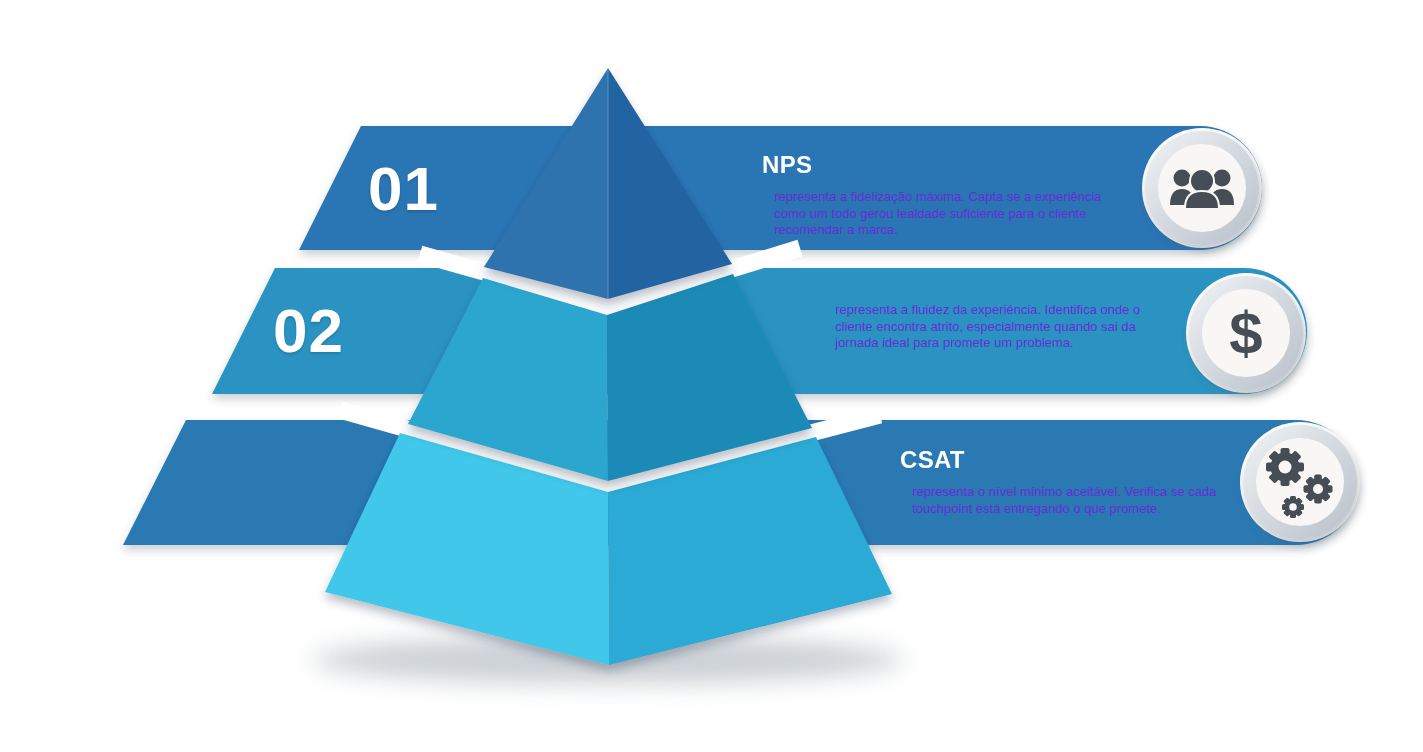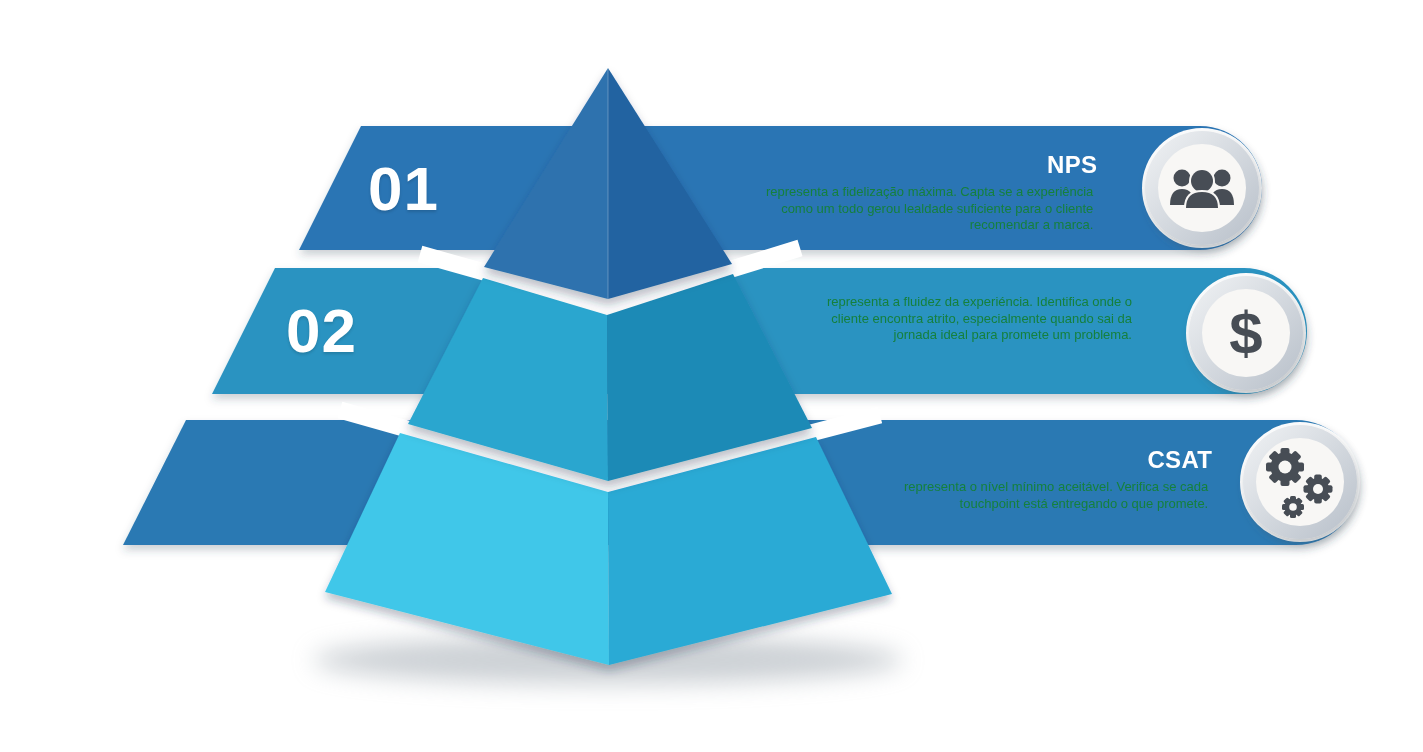--- a/index.html
+++ b/index.html
@@ -13,33 +13,33 @@
   .layer-svg{position:absolute;left:0;top:0;}
   .num{
     position:absolute;
     color:#ffffff;
     font-size:62px;
     font-weight:bold;
     letter-spacing:1px;
     text-shadow:0 2px 3px rgba(0,0,0,0.15);
     line-height:1;
   }
-  .txt-block{position:absolute;color:#ffffff;text-align:right;}
+  .txt-block{position:absolute;color:#ffffff;}
   .txt-block h3{
     margin:0 0 7px 0;
     font-size:24px;
     font-weight:bold;
     letter-spacing:0.3px;
     line-height:1;
   }
   .txt-block p{
-    margin:4px;
+    margin:12px;
     font-size:13px;
     line-height:16.5px;
-    color:#15803d;
+    color:#6d28d9;
     white-space:pre-line;
   }
 </style>
 </head>
 <body>
 
 <div class="canvas">
 
   <svg class="layer-svg" width="1423" height="752" viewBox="0 0 1423 752">
     <defs>
@@ -139,21 +139,21 @@
           <rect x="-11" y="-3" width="22" height="6" rx="1.5" transform="rotate(90)"></rect>
           <rect x="-11" y="-3" width="22" height="6" rx="1.5" transform="rotate(135)"></rect>
           <circle r="8.5"></circle>
           <circle r="3.8" fill="#f8f7f5"></circle>
         </g>
       </g>
     </g>
   </svg>
 
   <div class="num" style="left:368px;top:158px;">01</div>
-  <div class="num" style="left:286px;top:300px;">02</div>
+  <div class="num" style="left:273px;top:300px;">02</div>
 
   <div class="txt-block" style="left:762px;top:153px;">
     <h3>NPS</h3>
     <p>representa a fidelização máxima. Capta se a experiência
 como um todo gerou lealdade suficiente para o cliente
 recomendar a marca.</p>
   </div>
 
   <div class="txt-block" style="left:823px;top:290px;">
     <p>representa a fluidez da experiéncia. Identifica onde o

